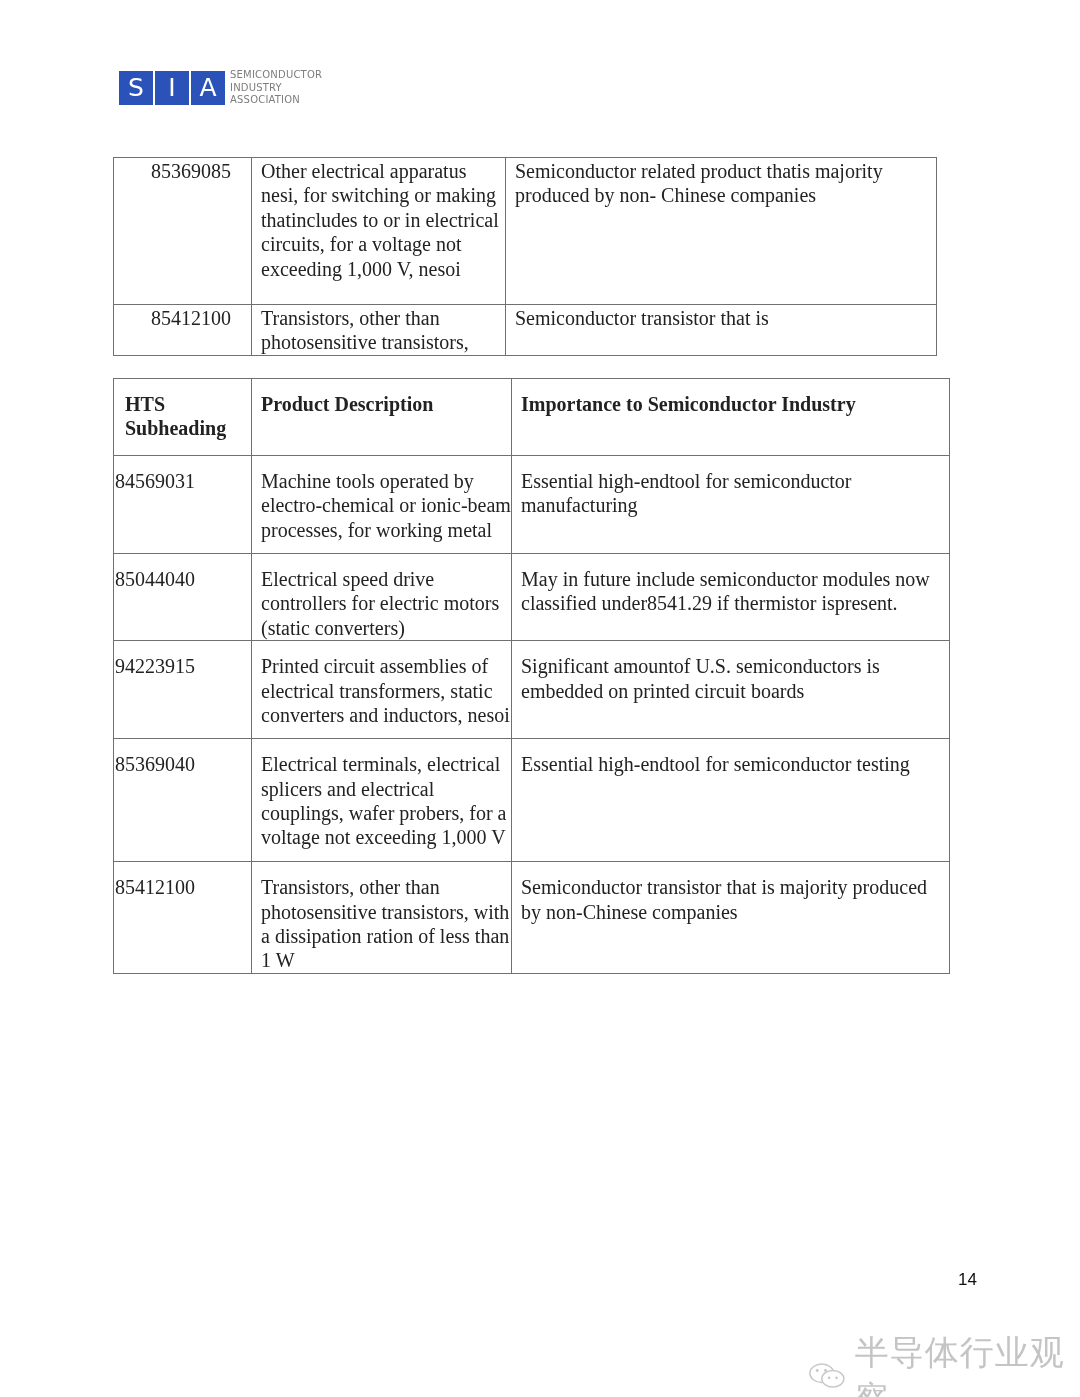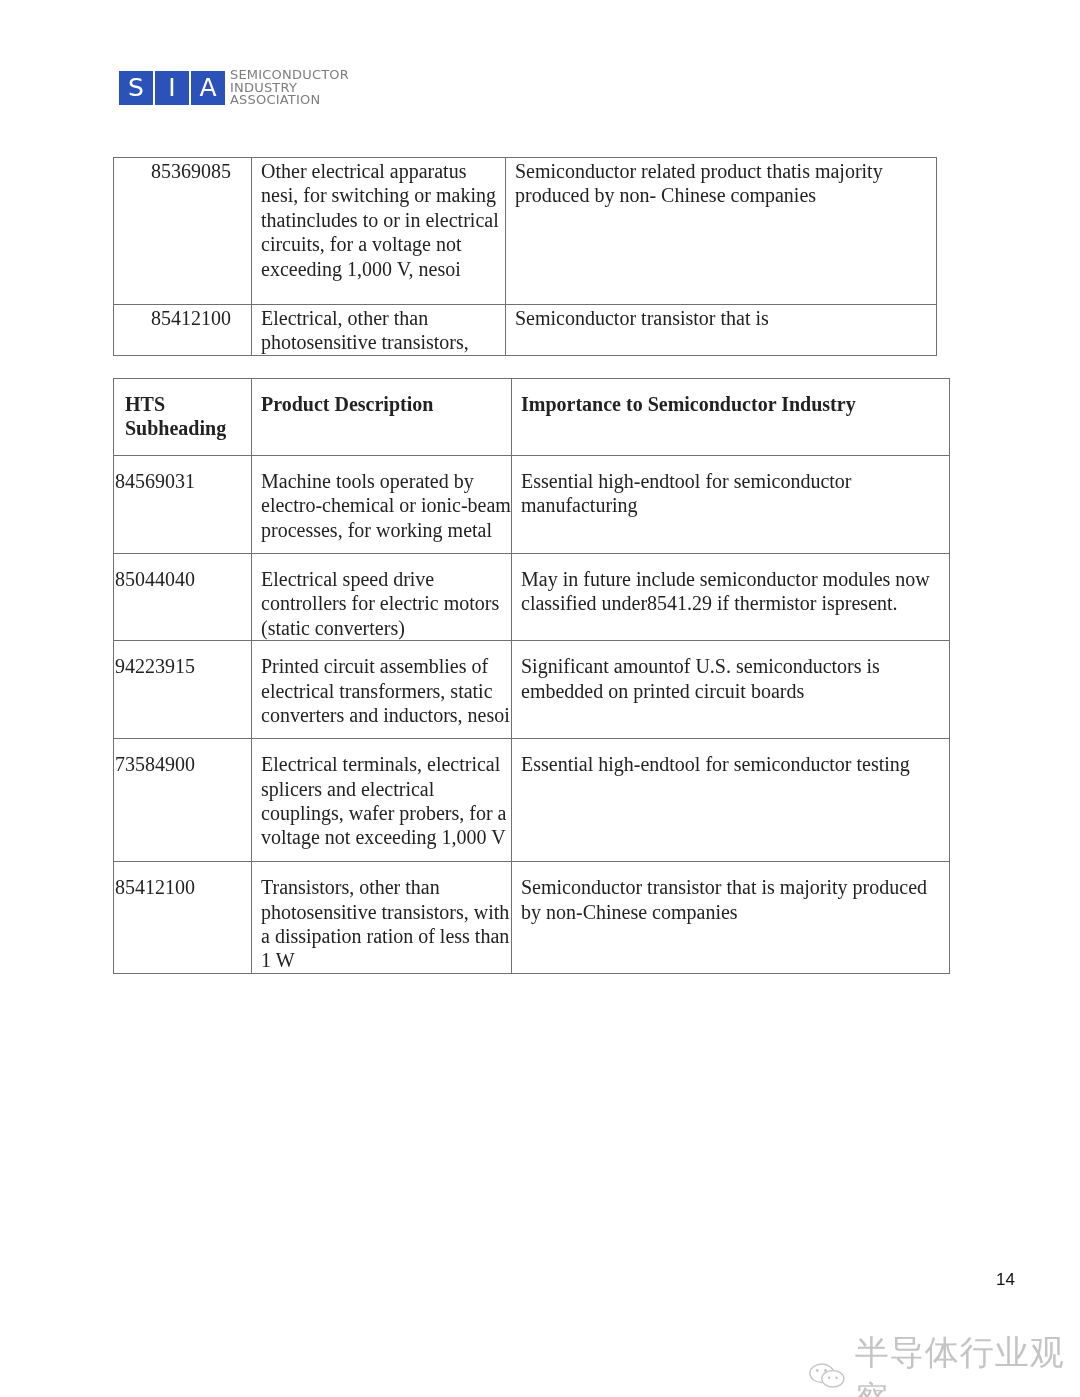--- a/index.html
+++ b/index.html
@@ -1,33 +1,33 @@
 <!DOCTYPE html>
 <html><head>
   <meta charset="utf-8">
   <style>
     html, body { margin: 0; padding: 0; background: #ffffff; }
     body { width: 1080px; height: 1397px; position: relative; overflow: hidden; }
     .logo { position: absolute; left: 119px; top: 71px; height: 34px; display: flex; align-items: center; }
     .logo-box { display: flex; gap: 2px; }
     .logo-letter { width: 34px; height: 34px; background: #2a52b8; color: #fff;
       font-family: "DejaVu Sans", sans-serif; font-size: 25px; line-height: 34px; text-align: center; font-weight: 400; }
-    .logo-text { margin-left: 5px; font-family: "DejaVu Sans", sans-serif; font-size: 13px; line-height: 12.5px;
+    .logo-text { margin-left: 5px; font-family: "DejaVu Sans", sans-serif; font-size: 10px; line-height: 12.5px;
       color: #7d7d7d; letter-spacing: 0.2px; }
     table.doc { position: absolute; border-collapse: collapse; font-family: "Liberation Serif", "DejaVu Serif", serif;
       font-size: 20px; line-height: 24.4px; color: #222; table-layout: fixed; }
     table.doc td, table.doc th { border: 1.5px solid #707070; vertical-align: top; padding: 0 0 0 9px; text-align: left; }
     table.doc th { font-weight: bold; }
     #t1 { left: 113px; top: 157px; width: 823px; }
     #t1 td { padding-top: 1px; }
     #t1 td.code { text-align: right; padding-right: 20px; padding-left: 0; }
     #t2 { left: 113px; top: 378px; width: 836px; }
     #t2 td, #t2 th { padding-top: 13px; }
     #t2 td.code, #t2 th.code { padding-left: 1px; }
-    .pagenum { position: absolute; left: 996px; top: 1270px; font-family: "Liberation Sans", sans-serif; font-size: 17px; color: #111; }
+    .pagenum { position: absolute; left: 958px; top: 1270px; font-family: "Liberation Sans", sans-serif; font-size: 17px; color: #111; }
     .watermark { position: absolute; left: 808px; top: 1330px; display: flex; align-items: center; font-family: "DejaVu Sans", sans-serif;
       font-size: 34px; color: #c4c4c4; letter-spacing: 1px; }
     .watermark svg { margin-right: 8px; }
   </style>
 </head>
 <body>
 
 <div class="logo">
   <div class="logo-box">
     <div class="logo-letter">S</div>
@@ -48,21 +48,21 @@
       <col style="width:431px">
     </colgroup>
   <tbody>
       <tr style="height:147px">
     <td class="code">85369085</td>
     <td>Other electrical apparatus nesi, for switching or making thatincludes to or in electrical circuits, for a voltage not  exceeding 1,000 V, nesoi</td>
     <td>Semiconductor related product thatis majority produced by non- Chinese companies</td>
   </tr>
   <tr style="height:49px">
     <td class="code">85412100</td>
-    <td>Electrical, other than photosensitive transistors,</td>
+    <td>Transistors, other than photosensitive transistors,</td>
     <td>Semiconductor transistor that is</td>
   </tr>
 </tbody>
   </table>
 
 <table class="doc" id="t2">
   <colgroup>
       <col style="width:138px">
       <col style="width:260px">
       <col style="width:438px">
@@ -82,21 +82,21 @@
     <td class="code">85044040</td>
     <td>Electrical speed drive controllers for electric motors (static converters)</td>
     <td>May in future include semiconductor modules now classified under8541.29 if thermistor ispresent.</td>
   </tr>
   <tr style="height:98px">
     <td class="code">94223915</td>
     <td>Printed circuit assemblies of electrical transformers, static converters and inductors, nesoi</td>
     <td>Significant amountof U.S. semiconductors is embedded on printed circuit boards</td>
   </tr>
   <tr style="height:123px">
-    <td class="code">73584900</td>
+    <td class="code">85369040</td>
     <td>Electrical terminals, electrical splicers and electrical couplings, wafer probers, for a voltage not exceeding 1,000 V</td>
     <td>Essential high-endtool for semiconductor testing</td>
   </tr>
   <tr style="height:97px">
     <td class="code">85412100</td>
     <td>Transistors, other than photosensitive transistors, with a dissipation ration of less than 1 W</td>
     <td>Semiconductor transistor that is majority produced by non-Chinese companies</td>
   </tr>
 </tbody>
   </table>

